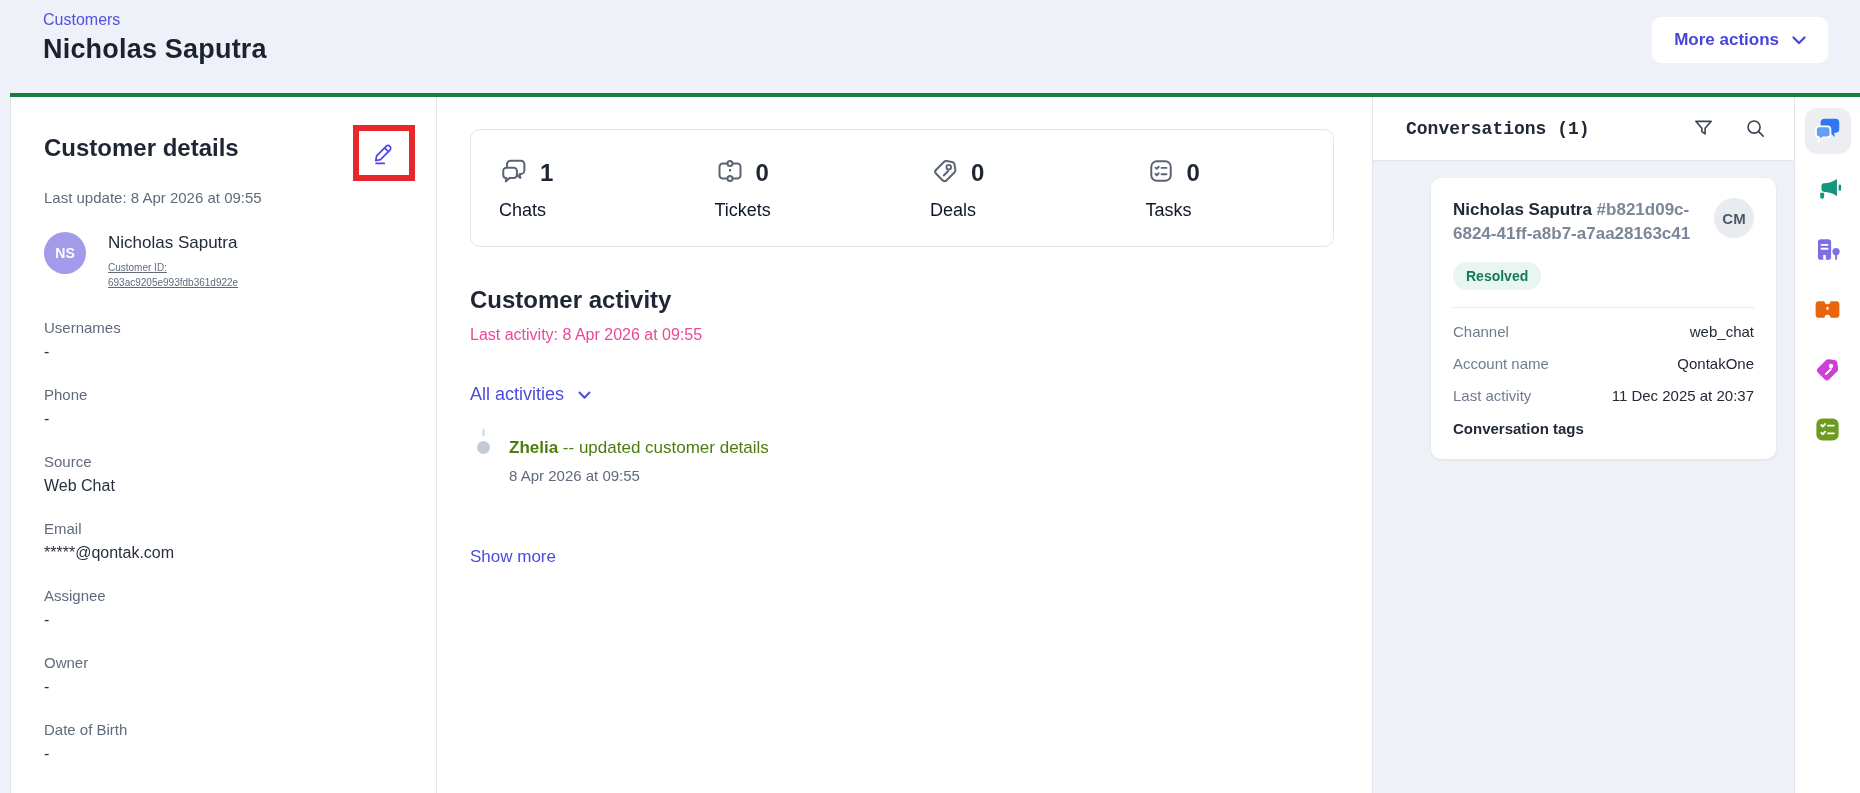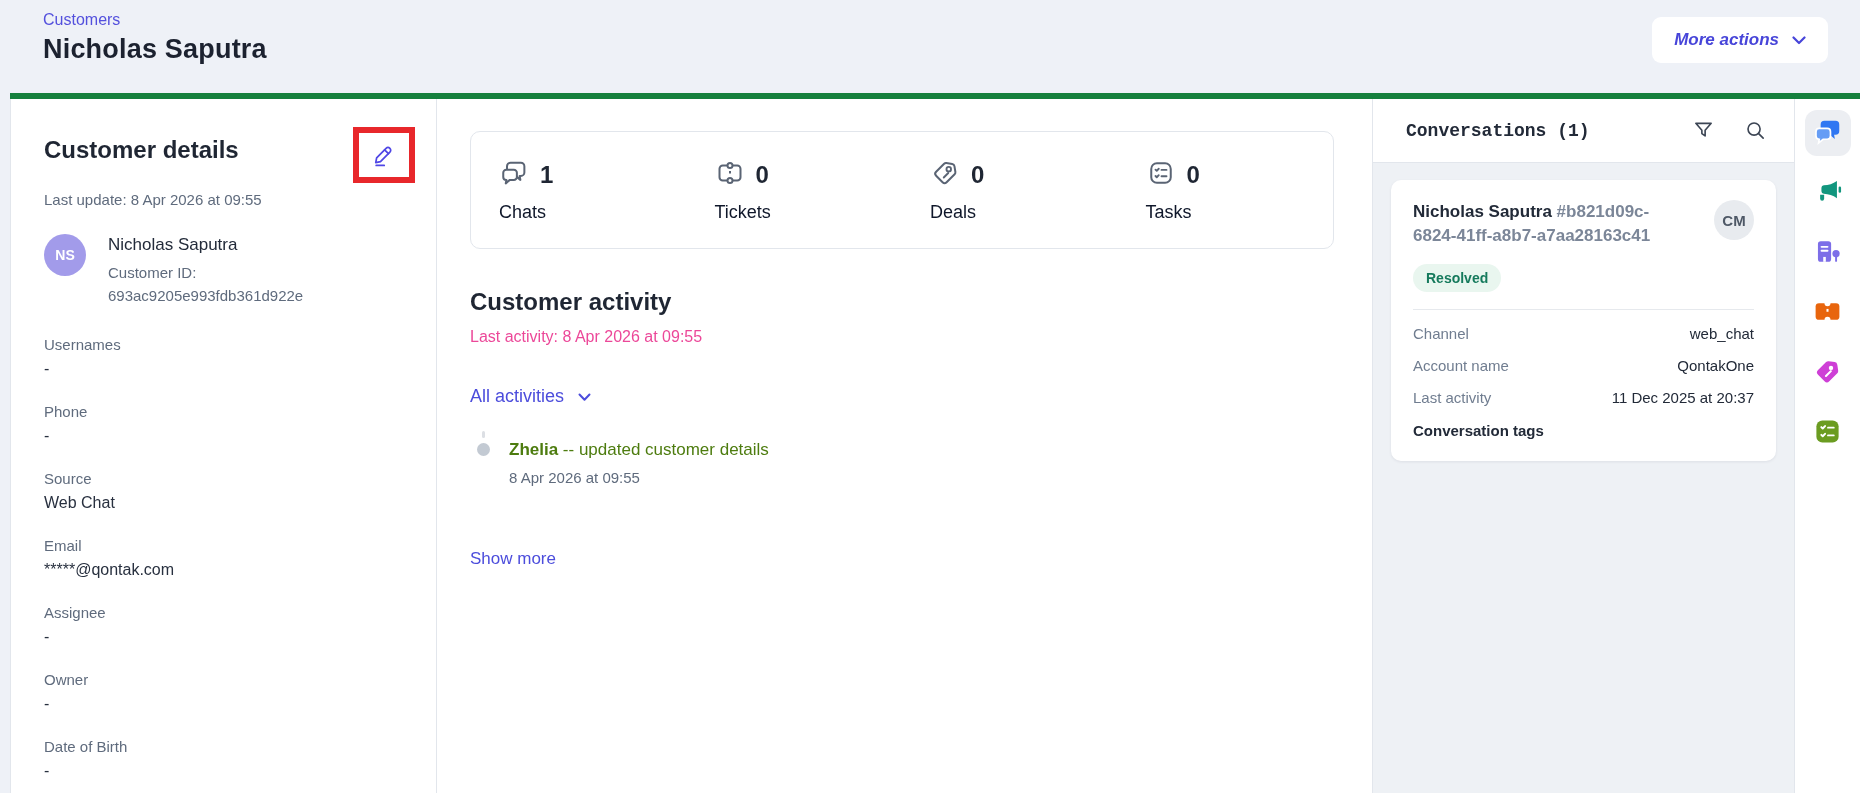--- a/index.html
+++ b/index.html
@@ -14,38 +14,37 @@
   
   .header { position:relative; height:93px; padding:11px 32px 0 43px; }
   .breadcrumb { color:#5350dd; font-size:16px; cursor:pointer; width:fit-content; }
   .page-title { font-size:27px; font-weight:bold; color:#1c2230; margin-top:5px; letter-spacing:.2px; }
   .more-actions {
     position:absolute; top:17px; right:32px;
     background:#fff; border:none; border-radius:9px;
     padding:13px 22px; font-size:17px; font-weight:bold; color:#4745d9;
     display:flex; align-items:center; gap:13px; cursor:pointer;
     font-family:"Liberation Sans", sans-serif;
-    font-style:italic;
   }
 
   
-  .main { display:flex; margin-left:10px; width:1850px; height:700px; background:#fff; border-top:6px solid #15803d; }
+  .main { display:flex; margin-left:10px; width:1850px; height:700px; background:#fff; border-top:4px solid #15803d; }
 
   
   .left-panel { width:427px; flex:none; border-left:1px solid #e2e6ec; border-right:1px solid #e2e6ec; padding:28px 0 0 33px; }
   .ld-header { display:flex; align-items:flex-start; }
   .ld-title { font-size:24px; font-weight:bold; color:#1f2633; padding-top:9px; }
   .annotation-box { margin-left:auto; margin-right:21px; width:62px; height:56px; border:6px solid #e8272b; display:flex; align-items:center; justify-content:center; background:#fff; }
   .edit-btn { background:none; border:none; padding:2px; cursor:pointer; line-height:0; }
   .ld-update { font-size:15px; color:#5f6b7d; margin-top:8px; }
   .profile { display:flex; margin-top:26px; }
   .avatar-ns { width:42px; height:42px; flex:none; border-radius:50%; background:#a29bea; color:#fff; font-weight:bold; font-size:14px; display:flex; align-items:center; justify-content:center; }
   .profile-info { margin-left:22px; padding-top:1px; }
   .profile-name { font-size:17px; color:#232b3a; }
-  .profile-id { font-size:15px; color:#5f6b7d; margin-top:7px; line-height:1.5; }
+  .profile-id { font-size:10px; color:#5f6b7d; margin-top:7px; line-height:1.5;text-decoration:underline; }
   .fields { margin-top:29px; }
   .field { margin-bottom:25px; }
   .field-label { font-size:15px; color:#5f6b7d; }
   .field-value { font-size:16px; color:#28303f; margin-top:7px; }
 
   
   .middle-panel { flex:1; padding:32px 38px 0 33px; }
   .stats-card { border:1px solid #e2e6ec; border-radius:10px; height:118px; width:864px; display:flex; align-items:center; }
   .stat { flex:1; padding-left:28px; }
   .stat-top { display:flex; align-items:center; gap:11px; }
@@ -64,21 +63,21 @@
   .tl-time { font-size:15px; color:#5f6b7d; margin-top:9px; }
   .show-more { margin-top:63px; color:#4c4ddc; font-size:17px; cursor:pointer; width:fit-content; }
 
   
   .conv-panel { width:422px; flex:none; border-left:1px solid #e2e6ec; background:#eef1f5; display:flex; flex-direction:column; }
   .conv-header { background:#fff; height:64px; flex:none; display:flex; align-items:center; padding:0 27px 0 33px; border-bottom:1px solid #e2e6ec;font-family:Liberation Mono, monospace; }
   .conv-title { font-size:18px; font-weight:bold; color:#222a38; }
   .conv-icons { margin-left:auto; display:flex; gap:29px; align-items:center; }
   .icon-btn { background:none; border:none; padding:0; cursor:pointer; line-height:0; }
   .conv-body { padding:17px 18px; }
-  .conv-card { background:#fff; border-radius:10px; padding:20px 22px 22px; box-shadow:0 1px 3px rgba(20,30,50,.08); cursor:pointer; }
+  .conv-card { background:#fff; border-radius:10px; padding:20px 22px 22px; box-shadow:0 1px 3px rgba(20,30,50,.08); cursor:pointer;margin-left:40px; }
   .cc-top { display:flex; align-items:flex-start; }
   .cc-title { width:262px; font-size:17px; font-weight:bold; line-height:1.4; }
   .cc-name { color:#222a38; }
   .cc-id { color:#7b8698; }
   .cc-avatar { width:40px; height:40px; flex:none; border-radius:50%; background:#e8ebef; color:#4e5866; font-weight:bold; font-size:15px; display:flex; align-items:center; justify-content:center; margin-left:auto; }
   .cc-badge { display:inline-block; margin-top:16px; background:#e9f6ef; color:#157a5c; font-weight:bold; font-size:14px; padding:6px 13px; border-radius:14px; }
   .cc-divider { height:1px; background:#e6e9ed; margin-top:17px; }
   .cc-row { display:flex; justify-content:space-between; margin-top:15px; font-size:15px;gap:31px; }
   .cc-row-label { color:#707d90; }
   .cc-row-value { color:#222a38; }

